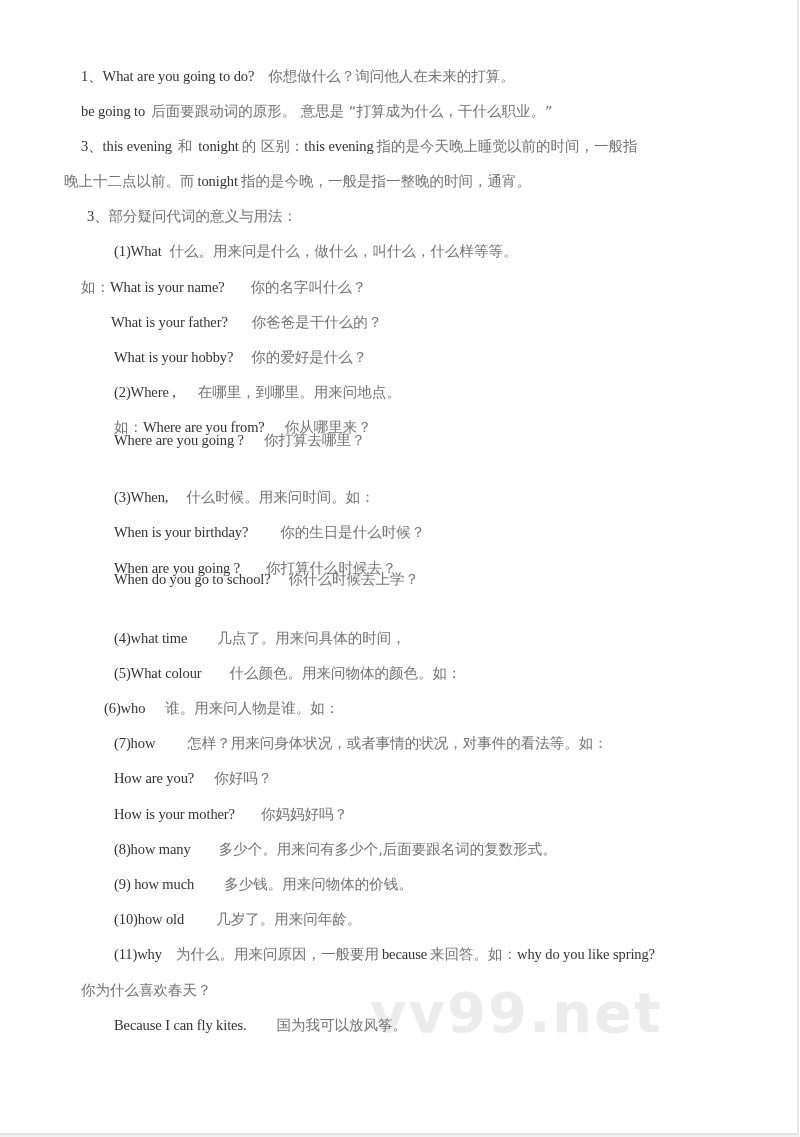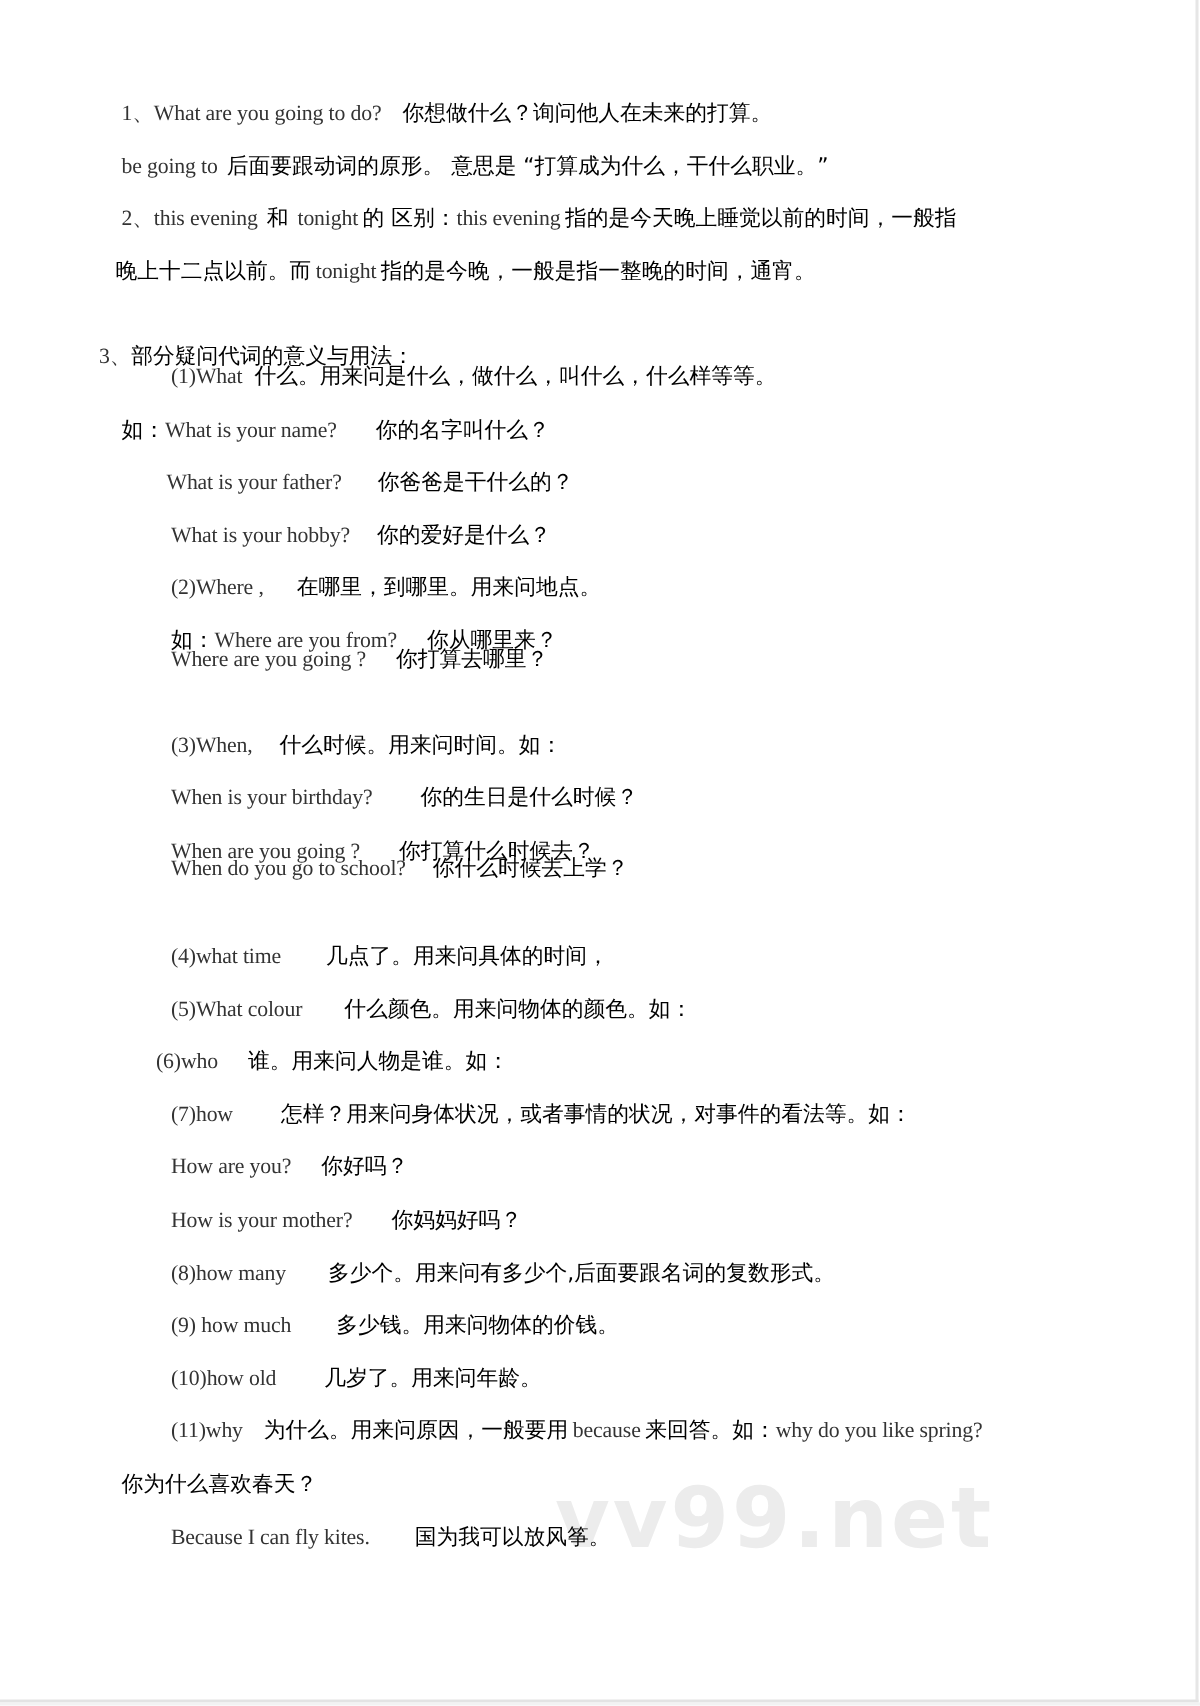--- a/index.html
+++ b/index.html
@@ -41,21 +41,21 @@
     }
     .en {
       font-family: "Liberation Serif", "DejaVu Serif", serif;
       font-size: 14.5px;
       color: #333;
       letter-spacing: -0.1px;
     }
     .zh {
       font-family: "DejaVu Sans", "Liberation Sans", sans-serif;
       font-size: 14.5px;
-      color: #000000;
+      color: #737373;
     }
     .gap { display: inline-block; }
     .watermark {
       position: absolute;
       left: 370px;
       top: 985px;
       font-family: "DejaVu Sans", "Liberation Sans", sans-serif;
       font-weight: bold;
       font-size: 56px;
       letter-spacing: 2px;
@@ -75,28 +75,28 @@
 
     <div class="line" style="left:81px;top:66px;">
       <span class="en">1、What are you going to do?</span><span class="gap" style="width:14px"></span><span class="zh">你想做什么？询问他人在未来的打算。</span>
     </div>
 
     <div class="line" style="left:81px;top:101px;">
       <span class="en">be going to</span><span class="gap" style="width:6px"></span><span class="zh">后面要跟动词的原形。 意思是 “打算成为什么，干什么职业。”</span>
     </div>
 
     <div class="line" style="left:81px;top:136px;">
-      <span class="en">2、this evening</span><span class="gap" style="width:6px"></span><span class="zh">和</span><span class="gap" style="width:6px"></span><span class="en">tonight</span><span class="gap" style="width:3px"></span><span class="zh">的 区别：</span><span class="en">this evening</span><span class="gap" style="width:3px"></span><span class="zh">指的是今天晚上睡觉以前的时间，一般指</span>
+      <span class="en">3、this evening</span><span class="gap" style="width:6px"></span><span class="zh">和</span><span class="gap" style="width:6px"></span><span class="en">tonight</span><span class="gap" style="width:3px"></span><span class="zh">的 区别：</span><span class="en">this evening</span><span class="gap" style="width:3px"></span><span class="zh">指的是今天晚上睡觉以前的时间，一般指</span>
     </div>
 
-    <div class="line" style="left:77px;top:171px;">
+    <div class="line" style="left:64px;top:171px;">
       <span class="zh">晚上十二点以前。而</span><span class="gap" style="width:3px"></span><span class="en">tonight</span><span class="gap" style="width:3px"></span><span class="zh">指的是今晚，一般是指一整晚的时间，通宵。</span>
     </div>
 
-    <div class="line" style="left:66px;top:206px;margin-top:22px;">
+    <div class="line" style="left:87px;top:206px;">
       <span class="en">3、</span><span class="zh">部分疑问代词的意义与用法：</span>
     </div>
 
     <div class="line" style="left:114px;top:241px;">
       <span class="en">(1)What</span><span class="gap" style="width:8px"></span><span class="zh">什么。用来问是什么，做什么，叫什么，什么样等等。</span>
     </div>
 
     <div class="line" style="left:81px;top:277px;">
       <span class="zh">如：</span><span class="en">What is your name?</span><span class="gap" style="width:26px"></span><span class="zh">你的名字叫什么？</span>
     </div>

